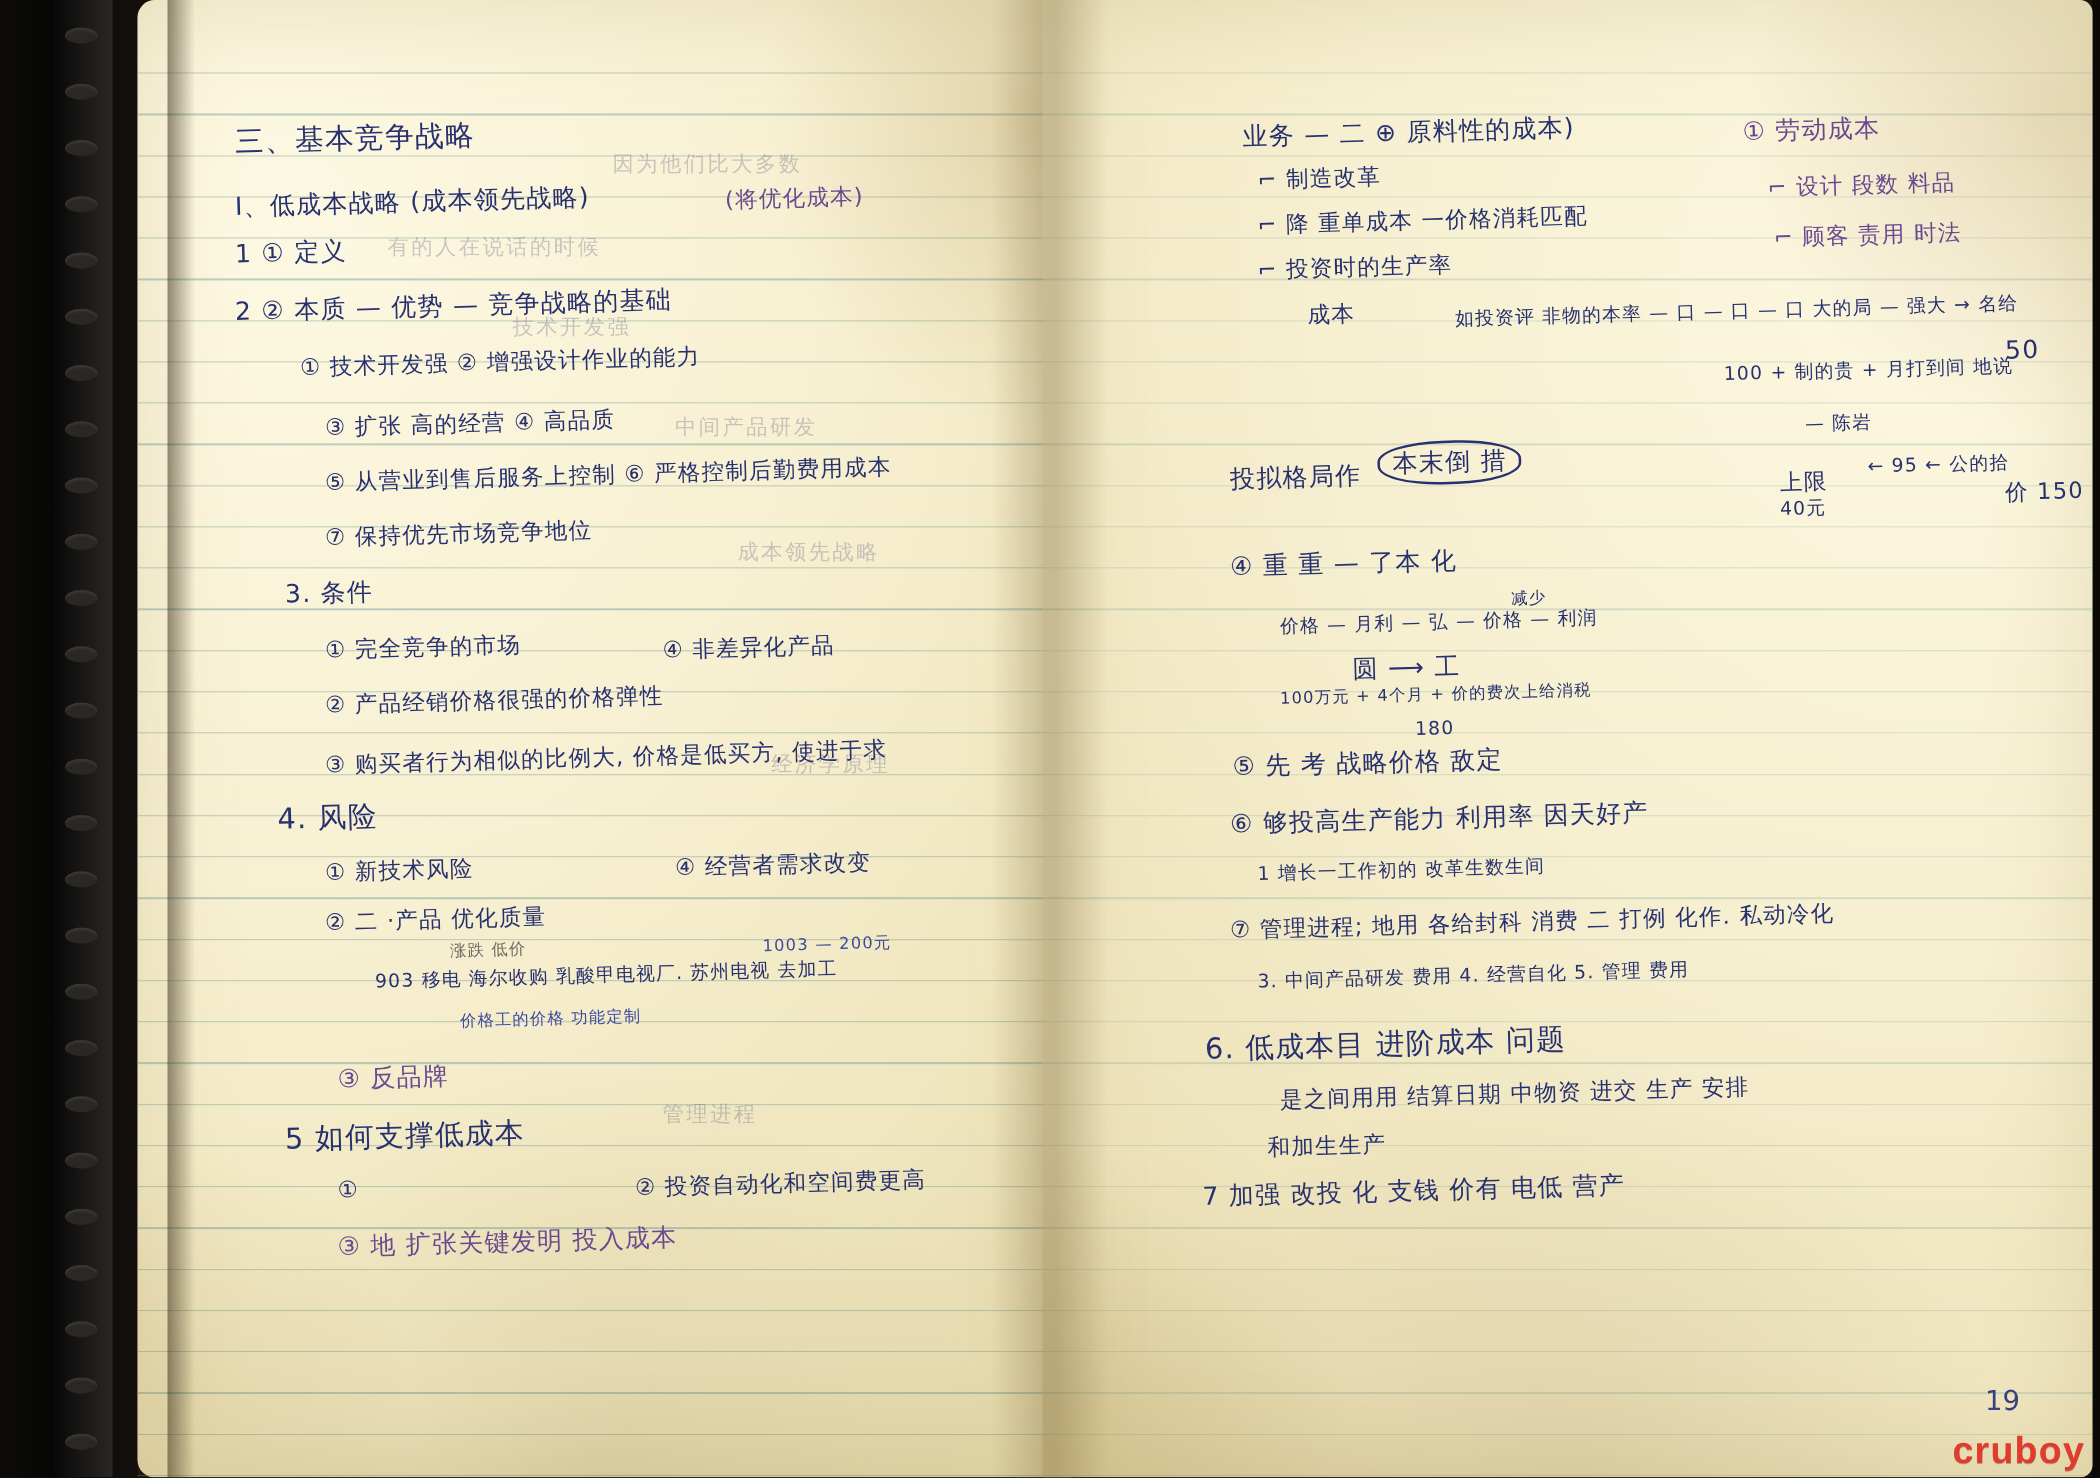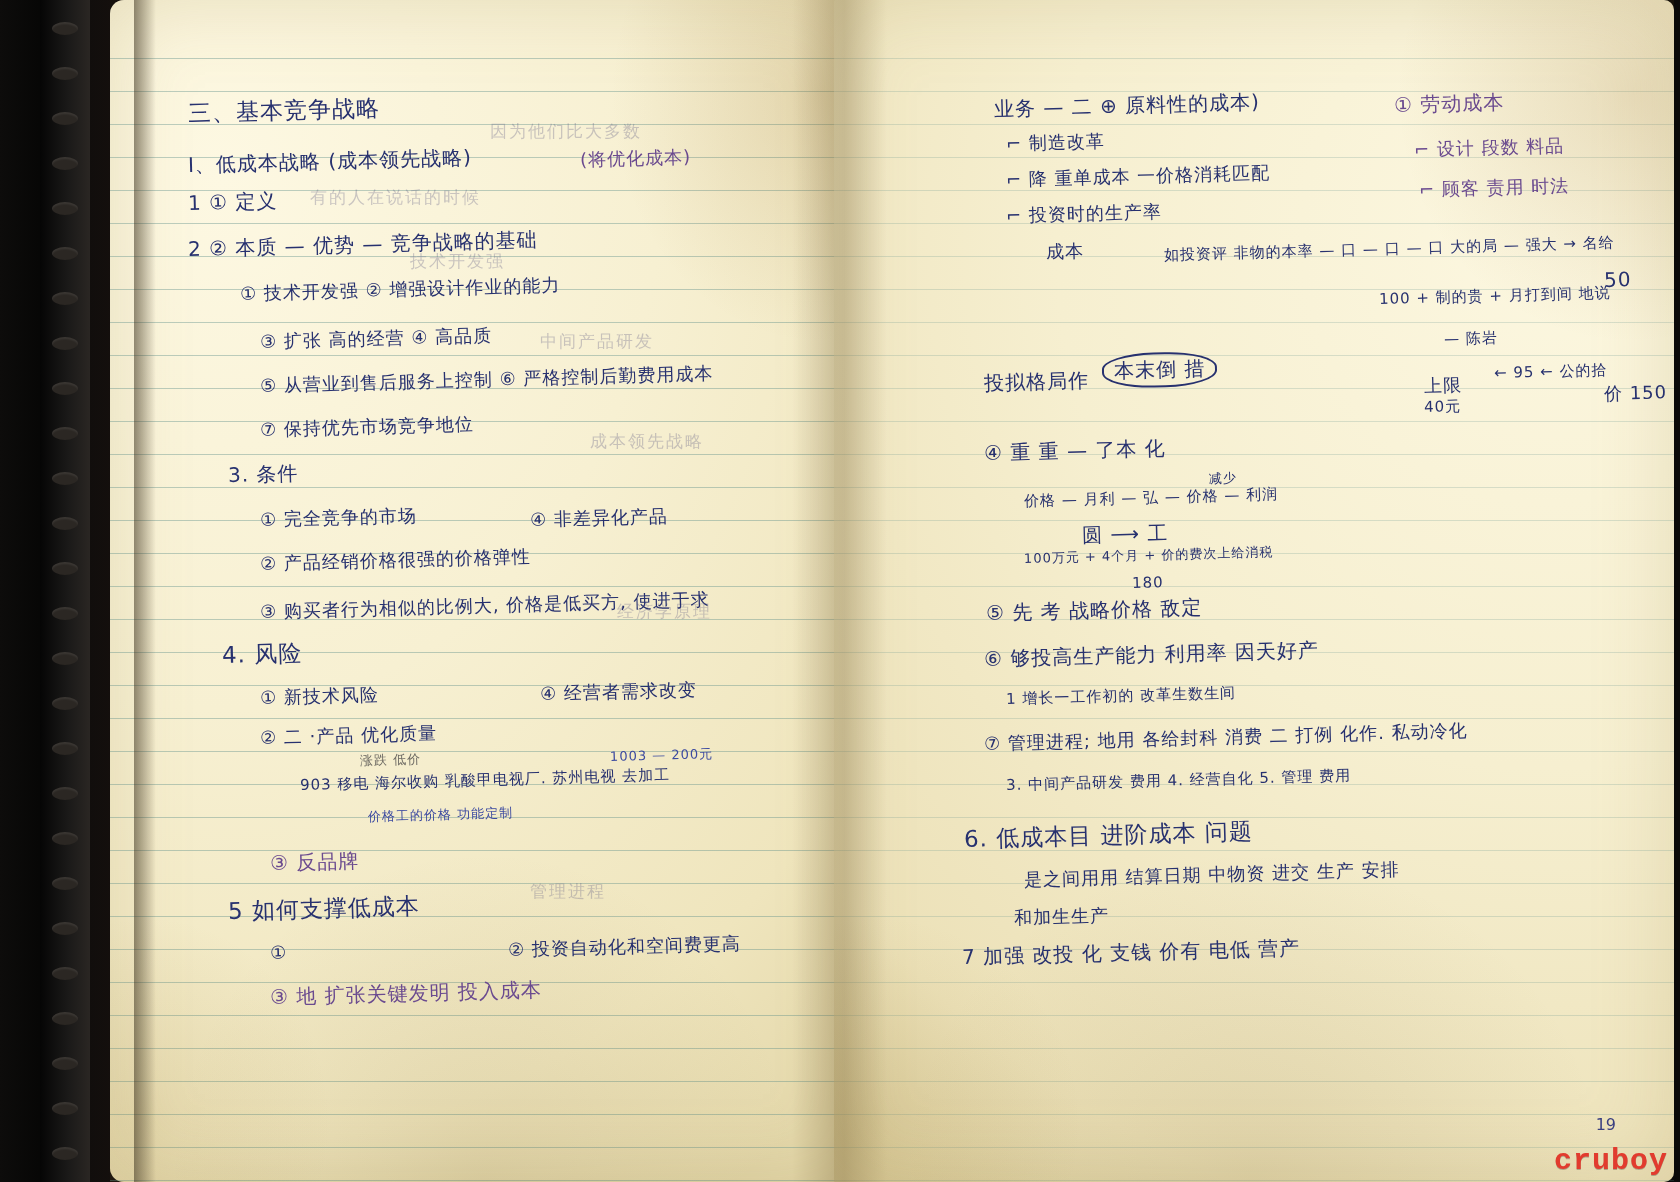--- a/index.html
+++ b/index.html
@@ -138,32 +138,32 @@
   .ovalbox {
     display: inline-block;
     border: 2px solid currentColor;
     border-radius: 45%;
     padding: 2px 10px;
   }
 
   .watermark {
     position: absolute;
     right: 12px; bottom: 4px;
-    font-family: Liberation Mono, monospace;
+    font-family: Liberation Sans, sans-serif;
     font-size: 30px;
     font-weight: bold;
     color: #e23b2e;
     letter-spacing: 1px;
     text-shadow: 0 1px 0 rgba(0,0,0,0.25);
   }
   .pagenum {
     position: absolute;
     right: 58px; bottom: 48px;
     font-family: "DejaVu Sans", sans-serif;
-    font-size: 16px;
+    font-size: 22px;
     color: #3a3f80;
     margin-top: 28px;
   }
 
   .spiral-dot {
     position: absolute;
     left: 52px;
     width: 26px; height: 13px;
     background: #2b2723;
     border-radius: 50%;

